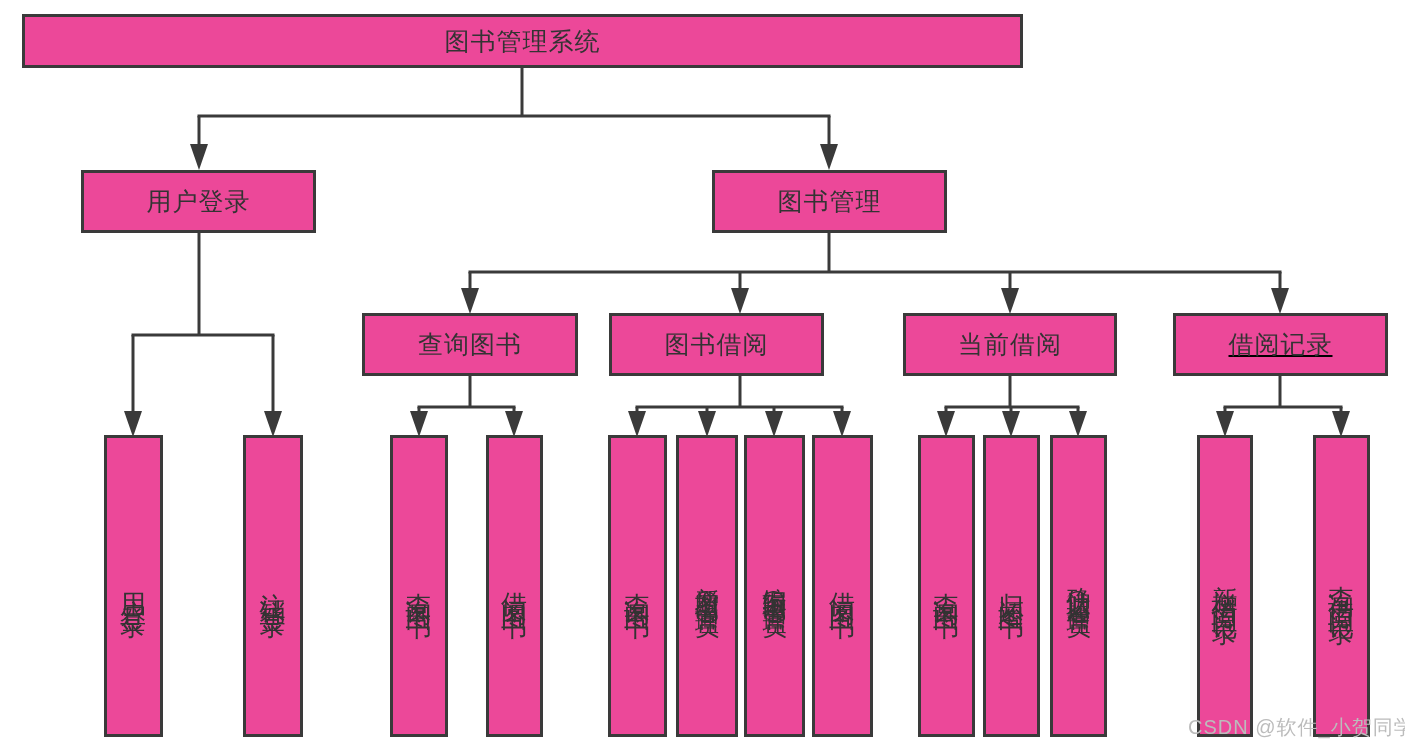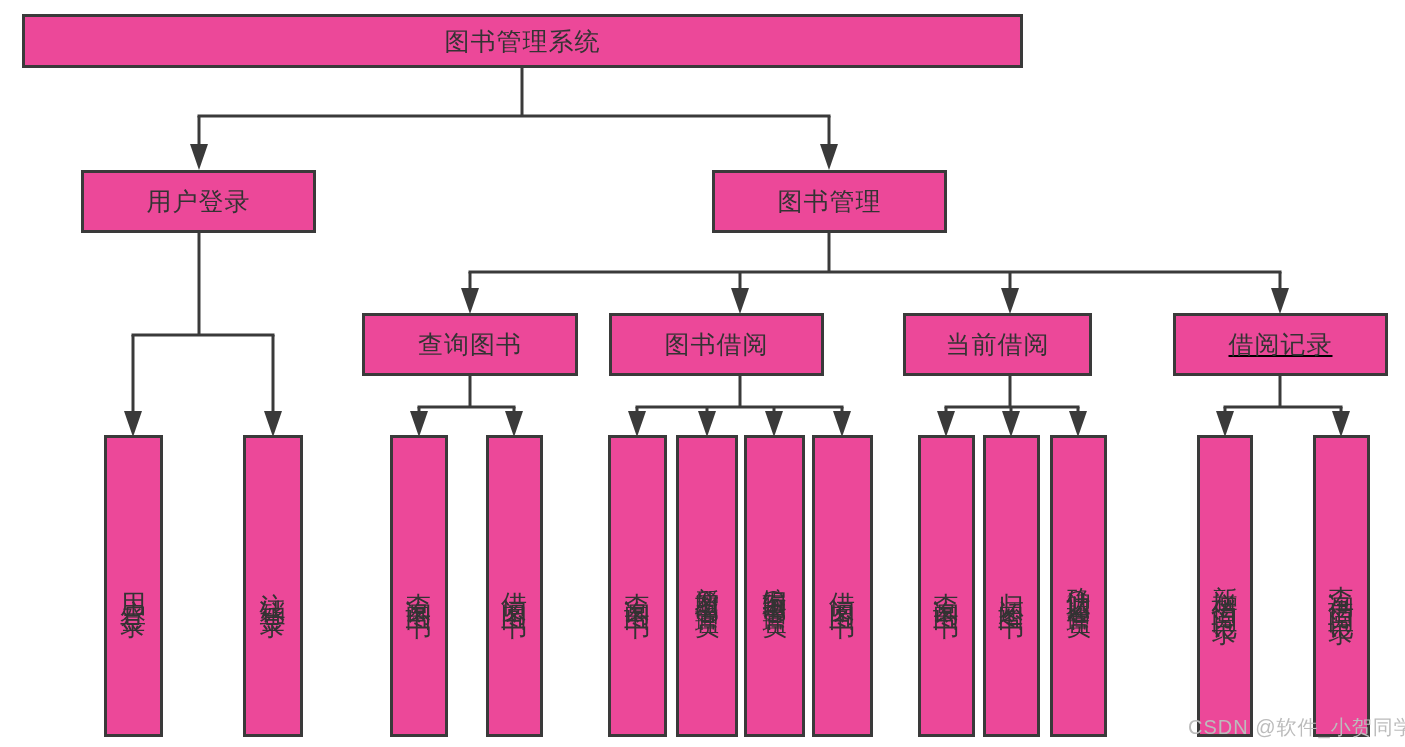--- a/index.html
+++ b/index.html
@@ -126,21 +126,21 @@
   <div class="node" style="left:712px;top:170px;width:235px;height:63px;">
     <span class="hlabel">图书管理</span>
   </div>
 
   <div class="node" style="left:362px;top:313px;width:216px;height:63px;">
     <span class="hlabel">查询图书</span>
   </div>
   <div class="node" style="left:609px;top:313px;width:215px;height:63px;">
     <span class="hlabel">图书借阅</span>
   </div>
-  <div class="node" style="left:903px;top:313px;width:189px;height:63px;">
+  <div class="node" style="left:903px;top:313px;width:214px;height:63px;">
     <span class="hlabel">当前借阅</span>
   </div>
   <div class="node" style="left:1173px;top:313px;width:215px;height:63px;text-decoration:underline;">
     <span class="hlabel">借阅记录</span>
   </div>
 
   <div class="node vbox" style="left:104px;width:59px;">
     <span class="vlabel">用户登录</span>
   </div>
   <div class="node vbox" style="left:243px;width:60px;">

